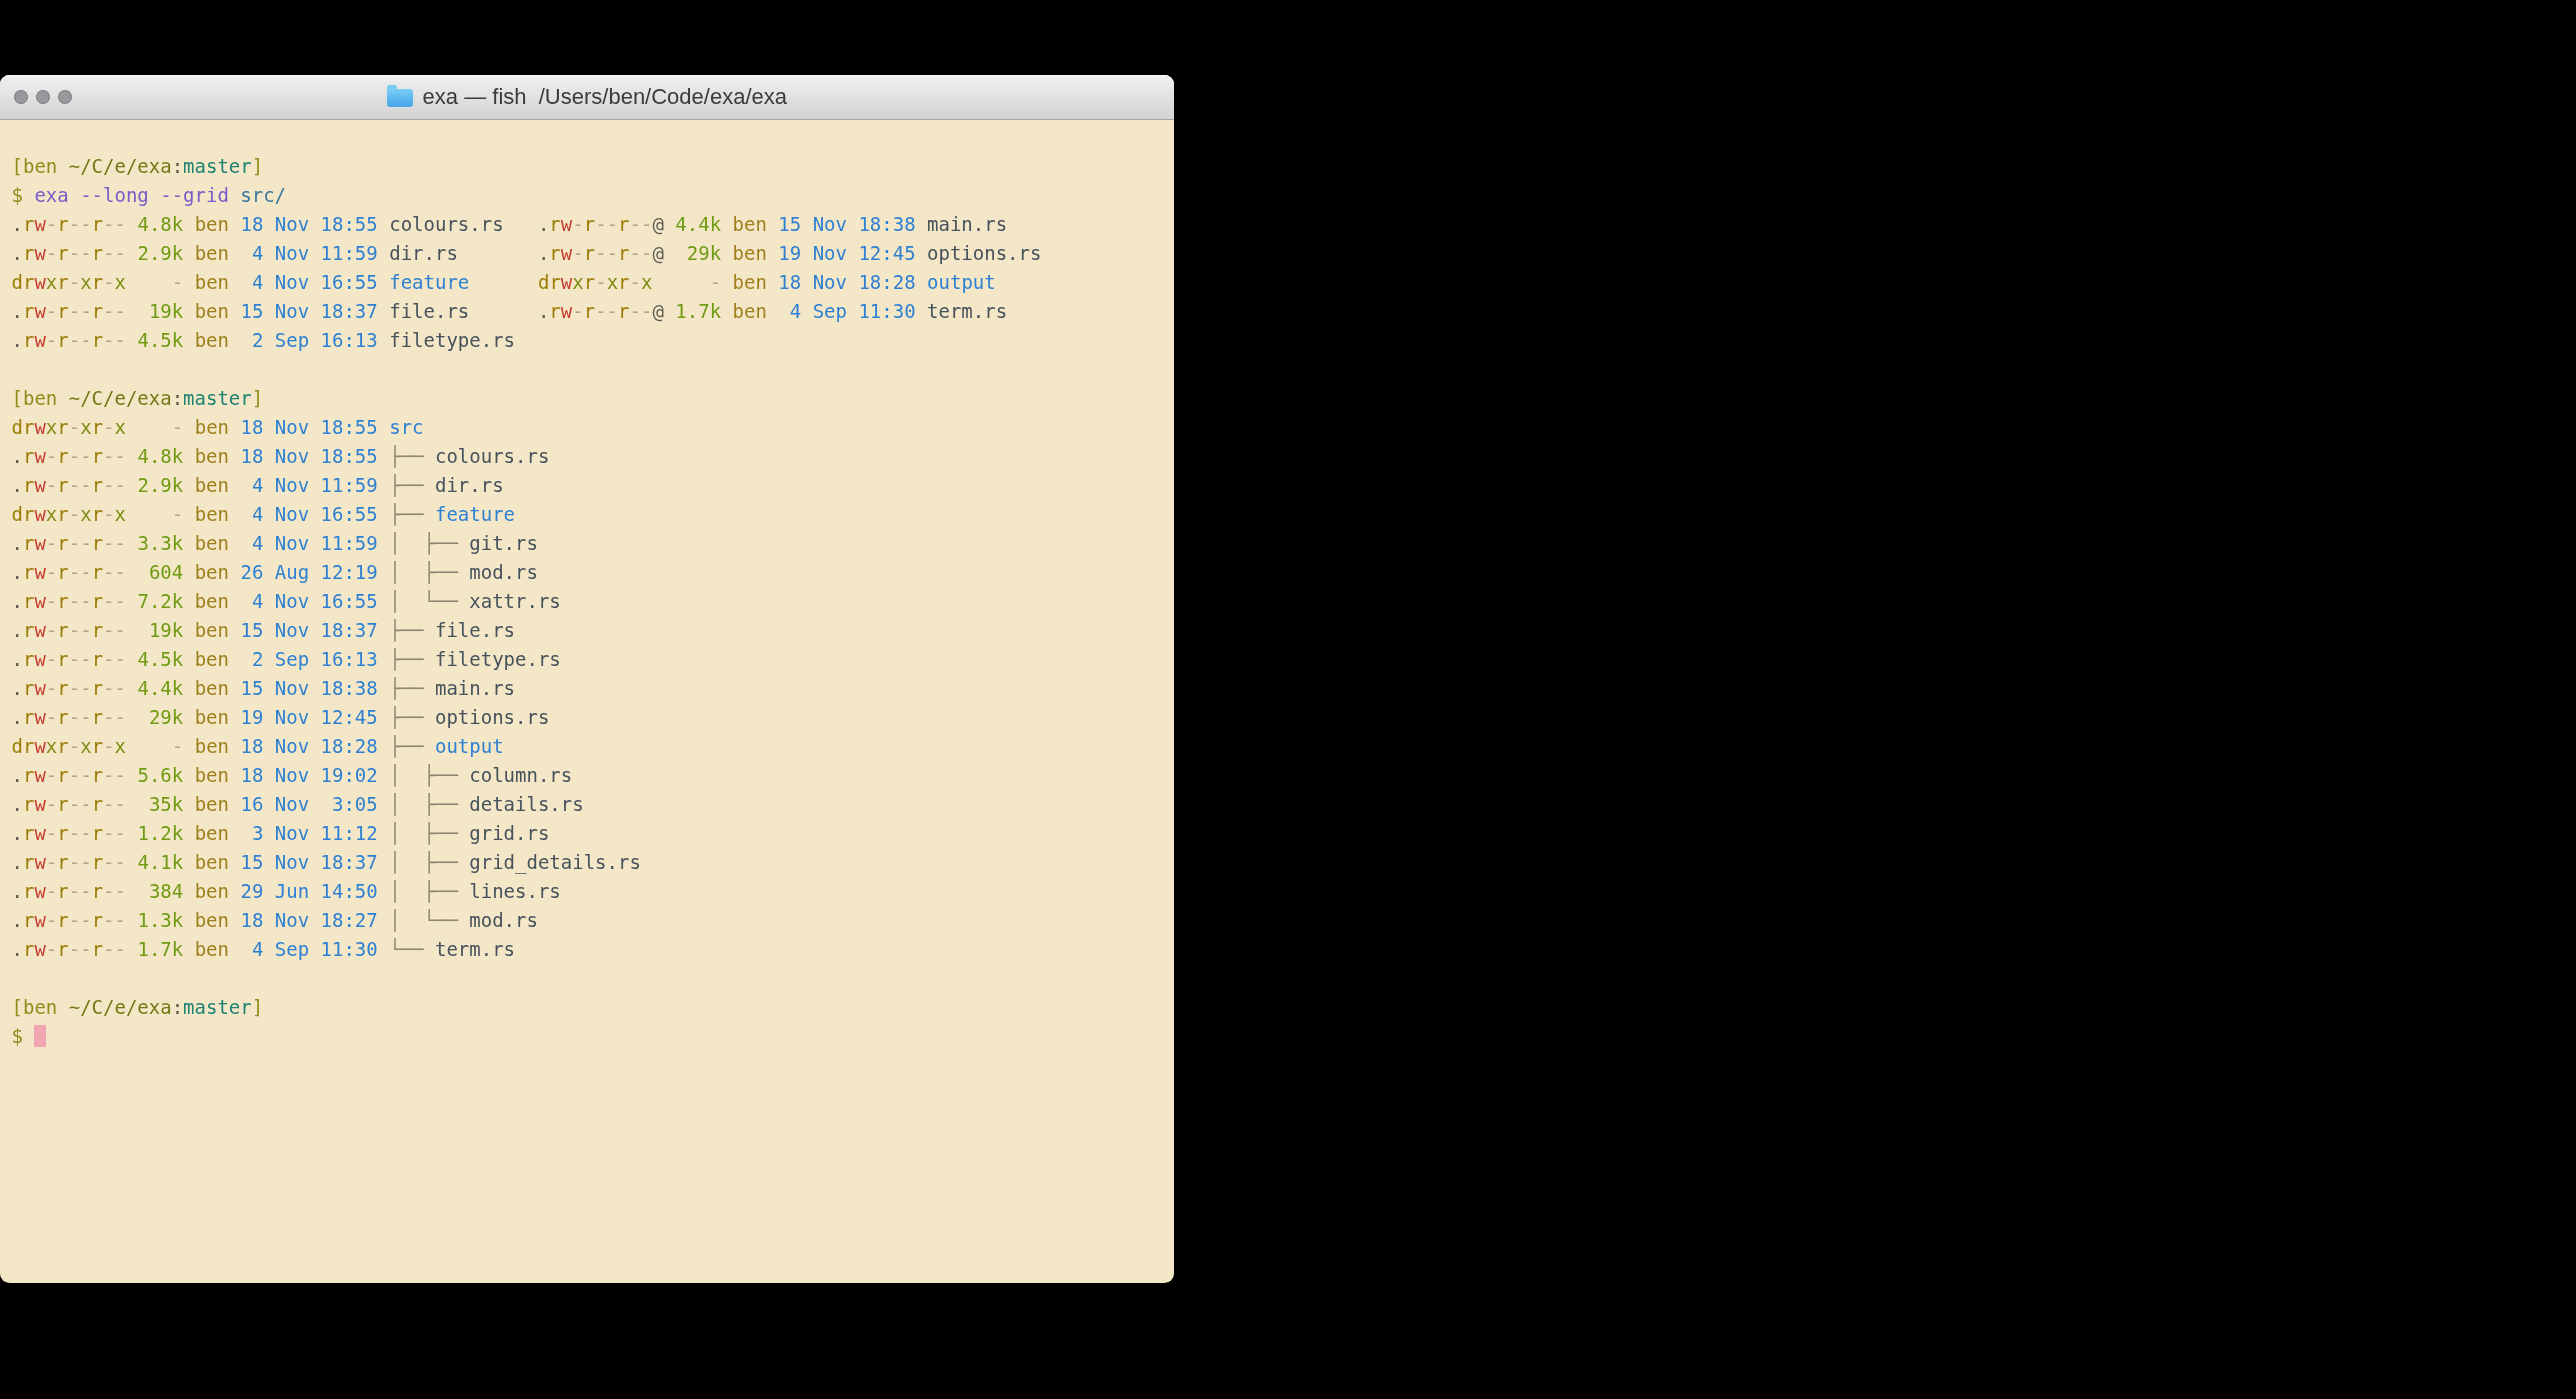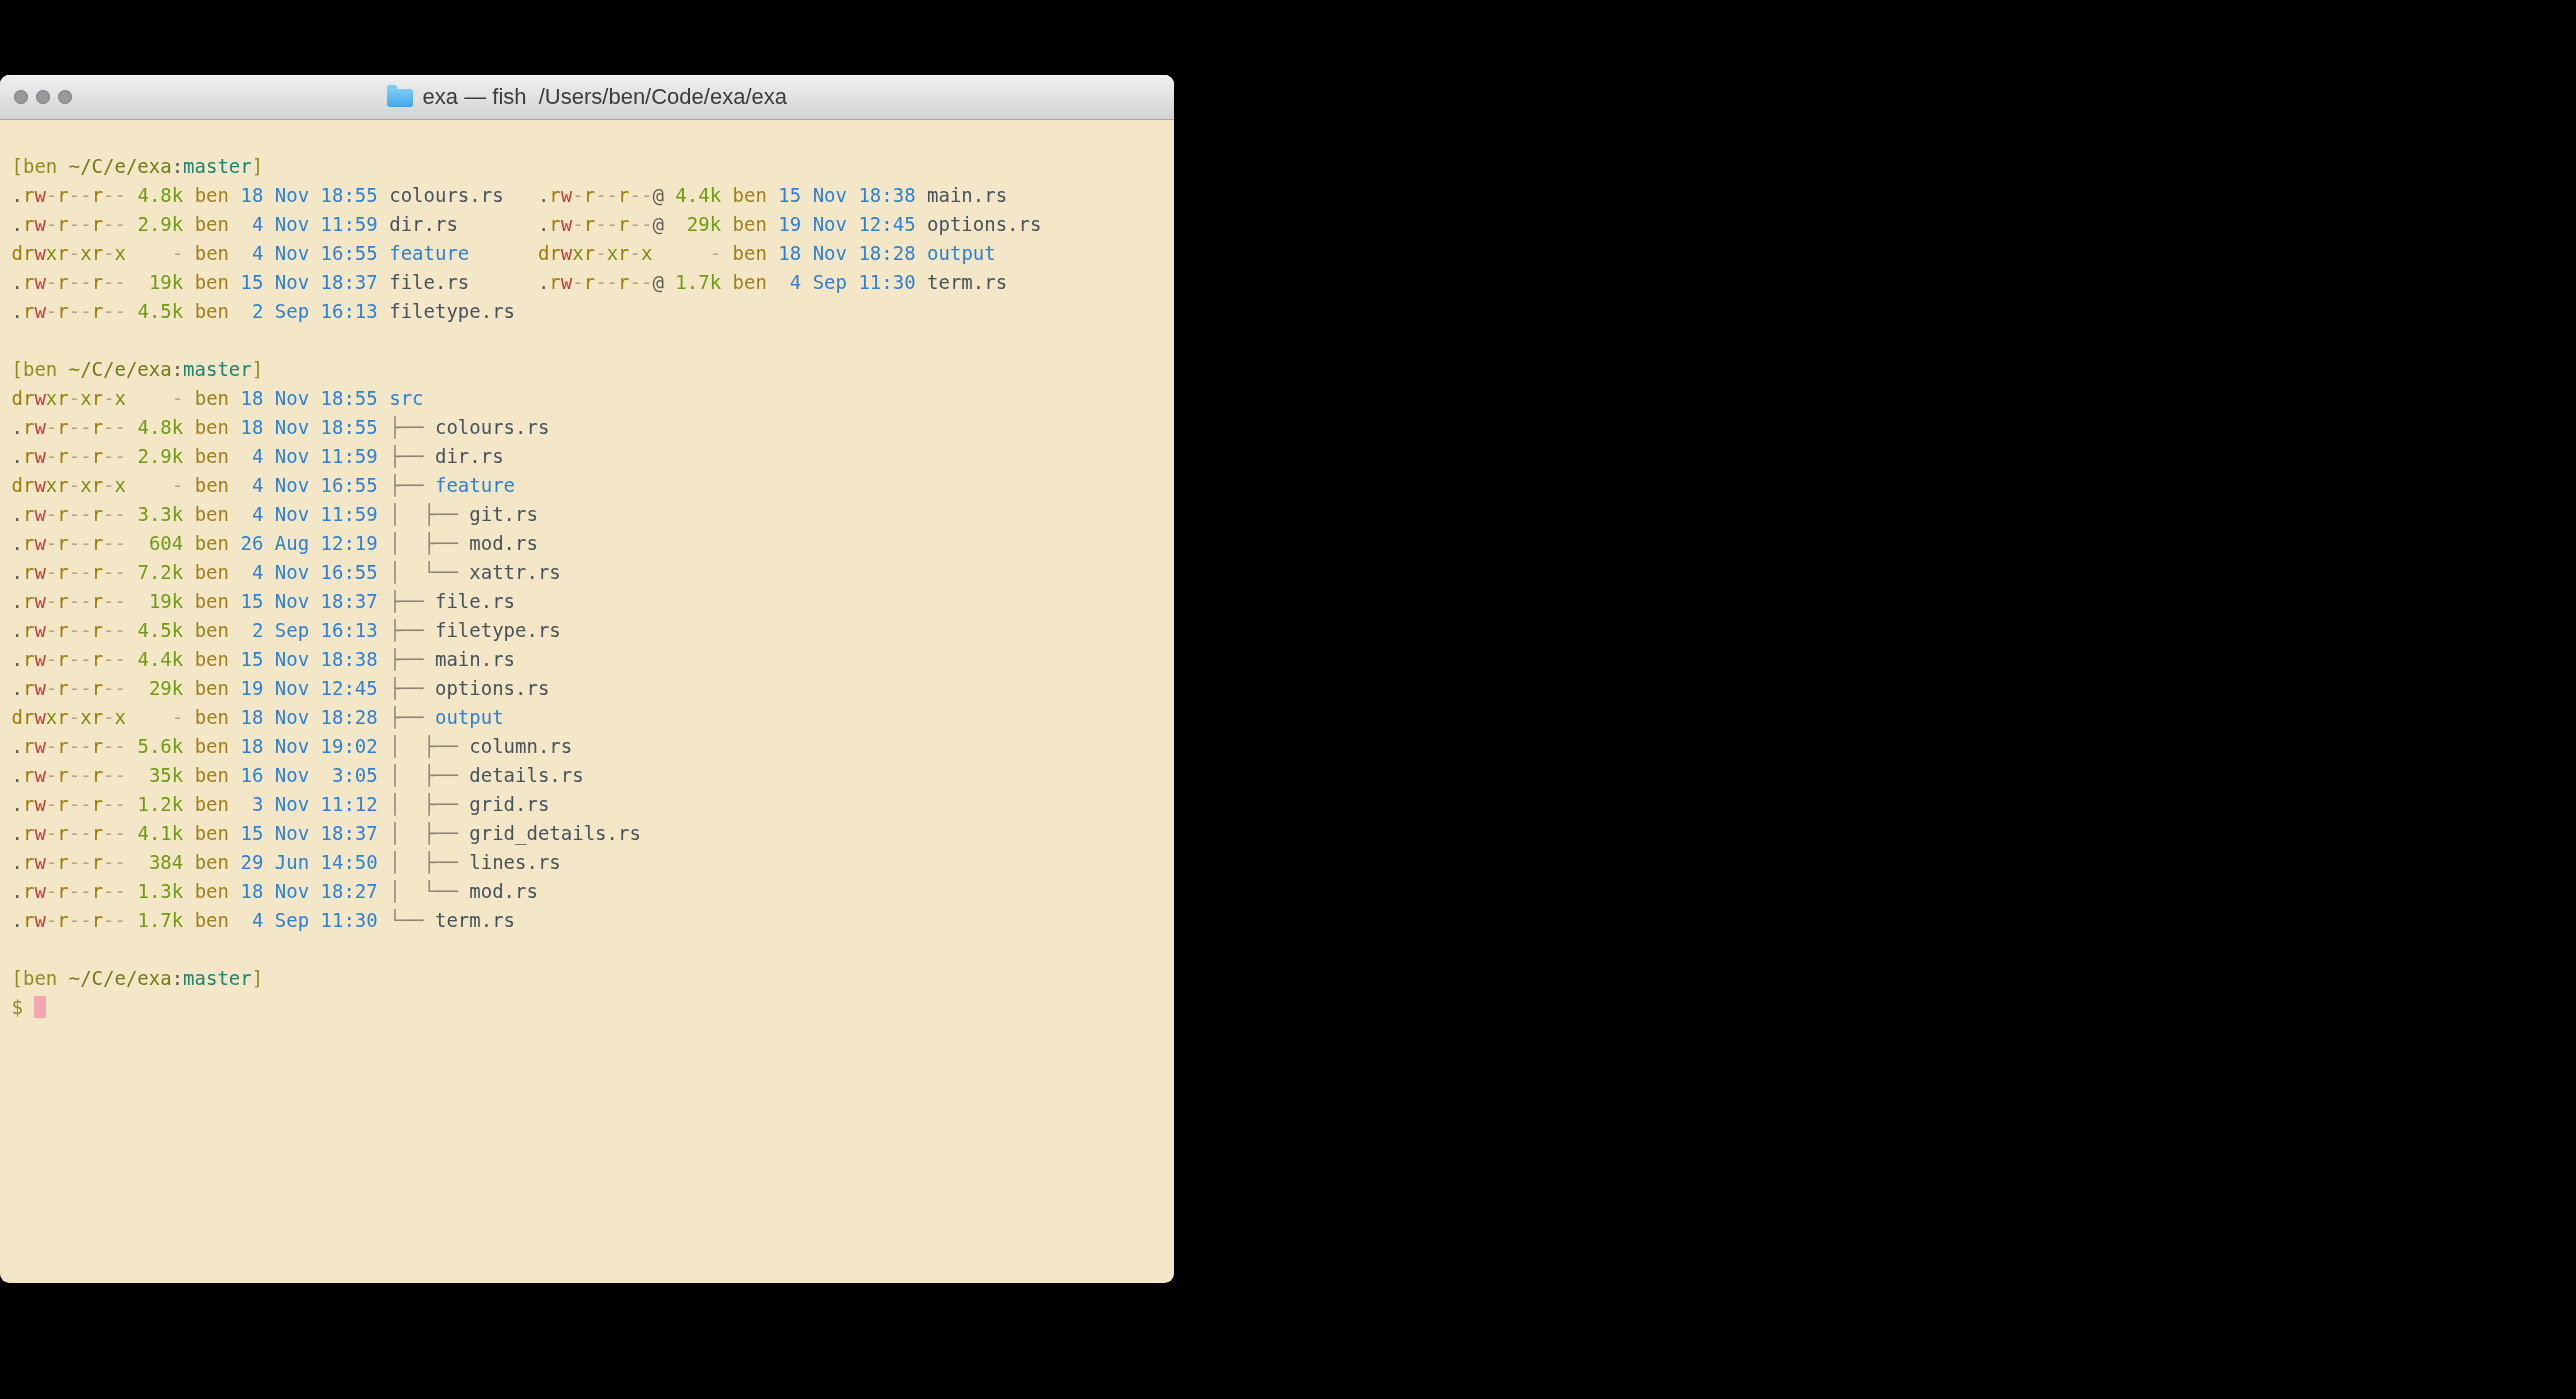--- a/index.html
+++ b/index.html
@@ -121,20 +121,21 @@
       <span class="light"></span>
       <span class="light"></span>
     </div>
     <div class="title">
       <span class="folder"></span>
       <span>exa — fish  /Users/ben/Code/exa/exa</span>
     </div>
   </div>
   <div class="term">
       <div class="line"><span class="s-y">[ben </span><span class="s-pa">~/C/e/exa</span><span class="s-dot">:</span><span class="s-te">master</span><span class="s-y">]</span></div>
+      <div class="line"><span class="s-y">$ </span><span class="s-pu">exa --long --grid </span><span class="s-ar">src/</span></div>
       <div class="line"><span class="s-dot">.</span><span class="s-rr">r</span><span class="s-ww">w</span><span class="s-da">-</span><span class="s-rr">r</span><span class="s-da">--</span><span class="s-rr">r</span><span class="s-da">--</span><span class="s-fg"> </span><span class="s-sz">4.8k</span><span class="s-fg"> </span><span class="s-bn">ben</span><span class="s-fg"> </span><span class="s-dt">18 Nov 18:55</span><span class="s-fg"> </span><span class="s-fg">colours.rs</span><span class="s-fg">   </span><span class="s-dot">.</span><span class="s-rr">r</span><span class="s-ww">w</span><span class="s-da">-</span><span class="s-rr">r</span><span class="s-da">--</span><span class="s-rr">r</span><span class="s-da">--</span><span class="s-dot">@</span><span class="s-fg"> </span><span class="s-sz">4.4k</span><span class="s-fg"> </span><span class="s-bn">ben</span><span class="s-fg"> </span><span class="s-dt">15 Nov 18:38</span><span class="s-fg"> </span><span class="s-fg">main.rs</span></div>
       <div class="line"><span class="s-dot">.</span><span class="s-rr">r</span><span class="s-ww">w</span><span class="s-da">-</span><span class="s-rr">r</span><span class="s-da">--</span><span class="s-rr">r</span><span class="s-da">--</span><span class="s-fg"> </span><span class="s-sz">2.9k</span><span class="s-fg"> </span><span class="s-bn">ben</span><span class="s-fg"> </span><span class="s-dt"> 4 Nov 11:59</span><span class="s-fg"> </span><span class="s-fg">dir.rs</span><span class="s-fg">       </span><span class="s-dot">.</span><span class="s-rr">r</span><span class="s-ww">w</span><span class="s-da">-</span><span class="s-rr">r</span><span class="s-da">--</span><span class="s-rr">r</span><span class="s-da">--</span><span class="s-dot">@</span><span class="s-fg"> </span><span class="s-sz"> 29k</span><span class="s-fg"> </span><span class="s-bn">ben</span><span class="s-fg"> </span><span class="s-dt">19 Nov 12:45</span><span class="s-fg"> </span><span class="s-fg">options.rs</span></div>
       <div class="line"><span class="s-dd">d</span><span class="s-rr">r</span><span class="s-ww">w</span><span class="s-xx">x</span><span class="s-rr">r</span><span class="s-da">-</span><span class="s-xx">x</span><span class="s-rr">r</span><span class="s-da">-</span><span class="s-xx">x</span><span class="s-fg"> </span><span class="s-da">   -</span><span class="s-fg"> </span><span class="s-bn">ben</span><span class="s-fg"> </span><span class="s-dt"> 4 Nov 16:55</span><span class="s-fg"> </span><span class="s-di">feature</span><span class="s-fg">      </span><span class="s-dd">d</span><span class="s-rr">r</span><span class="s-ww">w</span><span class="s-xx">x</span><span class="s-rr">r</span><span class="s-da">-</span><span class="s-xx">x</span><span class="s-rr">r</span><span class="s-da">-</span><span class="s-xx">x</span><span class="s-fg">  </span><span class="s-da">   -</span><span class="s-fg"> </span><span class="s-bn">ben</span><span class="s-fg"> </span><span class="s-dt">18 Nov 18:28</span><span class="s-fg"> </span><span class="s-di">output</span></div>
       <div class="line"><span class="s-dot">.</span><span class="s-rr">r</span><span class="s-ww">w</span><span class="s-da">-</span><span class="s-rr">r</span><span class="s-da">--</span><span class="s-rr">r</span><span class="s-da">--</span><span class="s-fg"> </span><span class="s-sz"> 19k</span><span class="s-fg"> </span><span class="s-bn">ben</span><span class="s-fg"> </span><span class="s-dt">15 Nov 18:37</span><span class="s-fg"> </span><span class="s-fg">file.rs</span><span class="s-fg">      </span><span class="s-dot">.</span><span class="s-rr">r</span><span class="s-ww">w</span><span class="s-da">-</span><span class="s-rr">r</span><span class="s-da">--</span><span class="s-rr">r</span><span class="s-da">--</span><span class="s-dot">@</span><span class="s-fg"> </span><span class="s-sz">1.7k</span><span class="s-fg"> </span><span class="s-bn">ben</span><span class="s-fg"> </span><span class="s-dt"> 4 Sep 11:30</span><span class="s-fg"> </span><span class="s-fg">term.rs</span></div>
       <div class="line"><span class="s-dot">.</span><span class="s-rr">r</span><span class="s-ww">w</span><span class="s-da">-</span><span class="s-rr">r</span><span class="s-da">--</span><span class="s-rr">r</span><span class="s-da">--</span><span class="s-fg"> </span><span class="s-sz">4.5k</span><span class="s-fg"> </span><span class="s-bn">ben</span><span class="s-fg"> </span><span class="s-dt"> 2 Sep 16:13</span><span class="s-fg"> </span><span class="s-fg">filetype.rs</span></div>
       <div class="line"></div>
       <div class="line"><span class="s-y">[ben </span><span class="s-pa">~/C/e/exa</span><span class="s-dot">:</span><span class="s-te">master</span><span class="s-y">]</span></div>
       <div class="line"><span class="s-dd">d</span><span class="s-rr">r</span><span class="s-ww">w</span><span class="s-xx">x</span><span class="s-rr">r</span><span class="s-da">-</span><span class="s-xx">x</span><span class="s-rr">r</span><span class="s-da">-</span><span class="s-xx">x</span><span class="s-fg"> </span><span class="s-da">   -</span><span class="s-fg"> </span><span class="s-bn">ben</span><span class="s-fg"> </span><span class="s-dt">18 Nov 18:55</span><span class="s-fg"> </span><span class="s-di">src</span></div>
       <div class="line"><span class="s-dot">.</span><span class="s-rr">r</span><span class="s-ww">w</span><span class="s-da">-</span><span class="s-rr">r</span><span class="s-da">--</span><span class="s-rr">r</span><span class="s-da">--</span><span class="s-fg"> </span><span class="s-sz">4.8k</span><span class="s-fg"> </span><span class="s-bn">ben</span><span class="s-fg"> </span><span class="s-dt">18 Nov 18:55</span><span class="s-fg"> </span><span class="s-tr">├── </span><span class="s-fg">colours.rs</span></div>
       <div class="line"><span class="s-dot">.</span><span class="s-rr">r</span><span class="s-ww">w</span><span class="s-da">-</span><span class="s-rr">r</span><span class="s-da">--</span><span class="s-rr">r</span><span class="s-da">--</span><span class="s-fg"> </span><span class="s-sz">2.9k</span><span class="s-fg"> </span><span class="s-bn">ben</span><span class="s-fg"> </span><span class="s-dt"> 4 Nov 11:59</span><span class="s-fg"> </span><span class="s-tr">├── </span><span class="s-fg">dir.rs</span></div>

